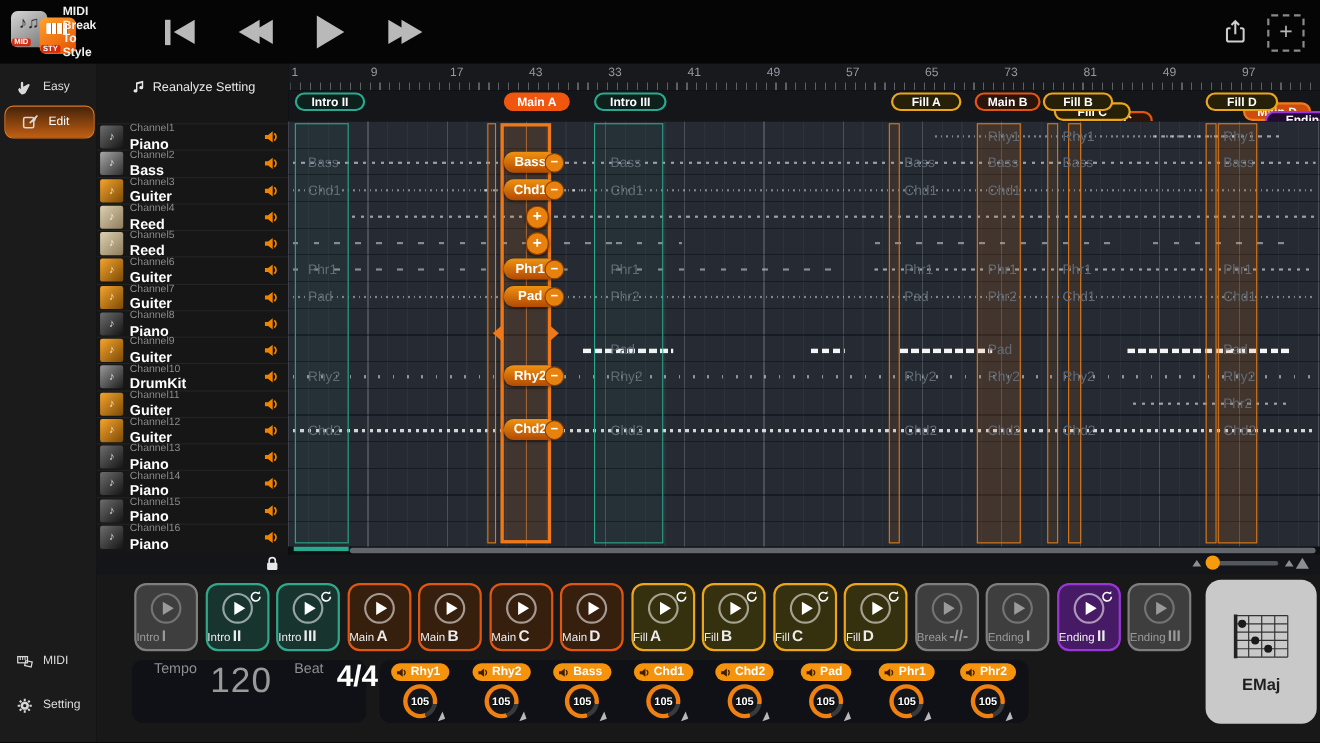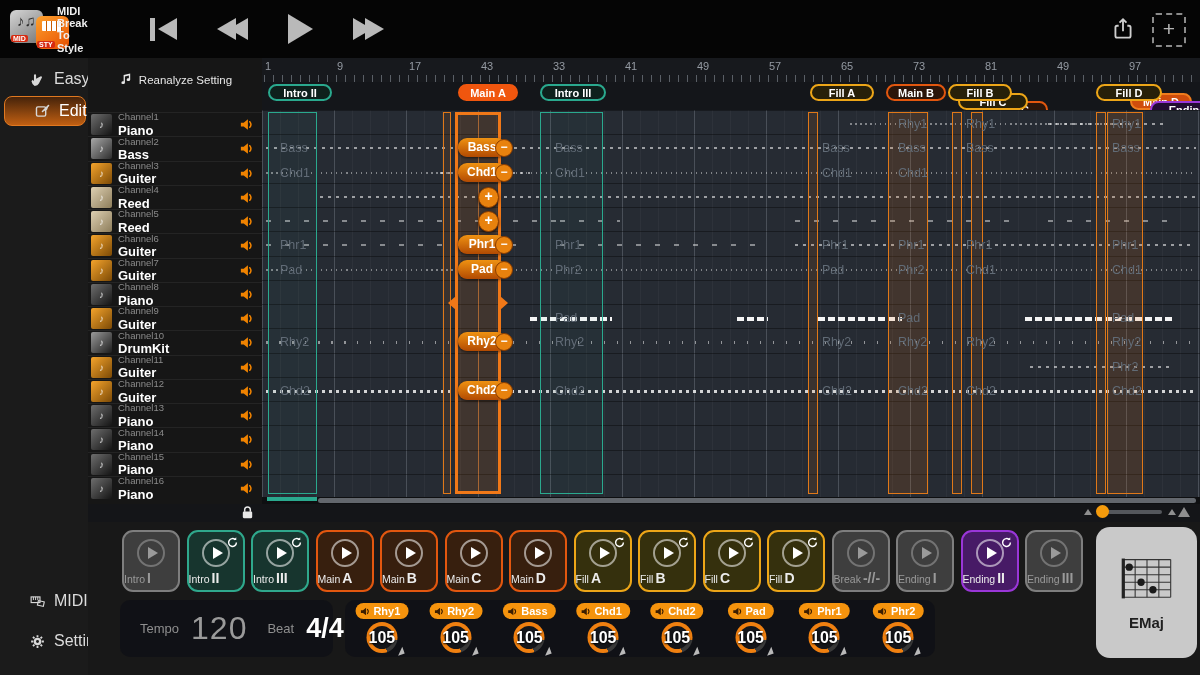--- a/index.html
+++ b/index.html
@@ -23,22 +23,22 @@
   .tri-l{width:0;height:0;border-top:11px solid transparent;border-bottom:11px solid transparent;border-right:19px solid #b9b9b9;}
   .tri-big{border-top-width:15px;border-bottom-width:15px;border-left-width:25px;}
   .tbar{width:5px;height:23px;background:#b9b9b9;margin-right:3px;}
   #song-title{position:absolute;left:50%;top:50%;transform:translate(-50%,-50%);font-size:21px;font-weight:600;color:#f2f2f2;white-space:nowrap;}
   #share-btn{position:absolute;left:1110px;top:16px;color:#cfcfcf;}
   #add-btn{position:absolute;left:1152px;top:13px;width:30px;height:30px;border:2px dashed #8a8a8a;border-radius:4px;
            color:#b5b5b5;font-size:21px;line-height:27px;text-align:center;}
 
   
   #sidebar{position:absolute;left:0;top:58px;width:88px;height:617px;background:#1b1b1b;border-right:1px solid #000;}
-  .side-item{position:absolute;left:0;width:88px;height:30px;display:flex;align-items:center;gap:8px;padding-left:29px;box-sizing:border-box;
-             color:#dcdcdc;font-size:16px;}
+  .side-item{position:absolute;left:0;width:88px;height:30px;display:flex;align-items:center;gap:8px;padding-left:14px;box-sizing:border-box;
+             color:#dcdcdc;font-size:11px;}
   #side-edit{left:4px;width:82px;border-radius:8px;background:linear-gradient(180deg,#46230a,#c05f12);border:1px solid #e07820;color:#fff;}
   .side-ic{width:17px;height:17px;flex:0 0 auto;color:#d8d8d8;}
 
   
   #chpanel{position:absolute;left:88px;top:58px;width:174px;height:464px;background:#161616;border-right:1px solid #000;}
   #reanalyze{position:absolute;left:0;top:14px;width:174px;display:flex;justify-content:center;align-items:center;gap:6px;
              color:#e6e6e6;font-size:11.5px;}
   #channel-list{position:absolute;left:0;top:54px;width:174px;}
   .ch-row{position:relative;height:24.25px;border-top:1px solid #242424;display:flex;align-items:center;box-sizing:border-box;}
   .thumb{width:21px;height:21px;border-radius:2px;margin-left:3px;flex:0 0 auto;display:flex;align-items:center;justify-content:center;
@@ -123,33 +123,33 @@
   .play-c i{position:absolute;left:9px;top:6px;width:0;height:0;border-top:6px solid transparent;border-bottom:6px solid transparent;
             border-left:10px solid #fff;}
   .sb-gray .play-c{border-color:rgba(255,255,255,.28);}
   .sb-gray .play-c i{border-left-color:#9a9a9a;}
   .sb-lbl{position:absolute;left:0;right:0;bottom:4px;white-space:nowrap;color:#ececec;font-size:10.5px;}
   .sb-lbl b{font-size:14px;font-weight:bold;margin-left:2px;}
   .sb-gray .sb-lbl{color:#9a9a9a;}
   .sb-refresh{position:absolute;right:4px;top:4px;width:13px;height:13px;color:#fff;}
 
   .card{position:absolute;background:#101116;border-radius:10px;}
-  #tempo-card{left:32px;top:78px;width:213px;height:57px;display:flex;align-items:center;gap:12px;padding-left:20px;box-sizing:border-box;}
+  #tempo-card{left:32px;top:78px;width:213px;height:57px;display:flex;align-items:flex-start;gap:12px;padding-left:20px;box-sizing:border-box;}
   .dimlbl{font-size:13px;color:#8f8f8f;}
   #tempo-val{font-size:32px;color:#9a9a9a;letter-spacing:1px;}
   #beat-val{font-size:27px;color:#fff;font-weight:bold;}
   #mixer-card{left:257px;top:78px;width:590px;height:57px;display:flex;justify-content:space-around;align-items:center;}
   .knobgrp{position:relative;width:70px;height:53px;}
   .kpill{position:absolute;left:50%;top:1px;transform:translateX(-50%);height:16px;border-radius:8px;background:#f5930d;
          color:#fff;font-size:11px;font-weight:bold;line-height:16px;padding:0 8px 0 4px;display:flex;align-items:center;gap:3px;}
   .kpill svg{width:11px;height:11px;color:#3c1e00;}
   .knob{position:absolute;left:50%;top:20px;transform:translateX(-50%);width:31px;height:31px;border-radius:50%;
         background:conic-gradient(from 160deg,#f08010 0 300deg,#3a3a3a 300deg 360deg);}
   .knob::after{content:"";position:absolute;left:4px;top:4px;right:4px;bottom:4px;border-radius:50%;background:#15161a;}
-  .kval{position:absolute;left:50%;top:50%;transform:translate(-50%,-50%);z-index:2;font-size:16px;font-weight:bold;color:#fff;
+  .kval{position:absolute;left:50%;top:50%;transform:translate(-50%,-50%);z-index:2;font-size:10px;font-weight:bold;color:#fff;
         text-shadow:0 1px 2px #000;}
   .kwedge{position:absolute;right:-5px;bottom:-2px;width:0;height:0;border-left:7px solid transparent;border-top:7px solid transparent;
           border-bottom:7px solid #b9b9b9;transform:rotate(-20deg);z-index:3;}
   #key-card{left:857px;top:78px;width:140px;height:57px;background:#0a0b0e;display:flex;align-items:center;gap:14px;padding-left:16px;box-sizing:border-box;}
   #key-lbl{font-size:12.5px;color:#9a9a9a;line-height:16px;}
   #key-val{font-size:27px;color:#fff;}
   #chord-card{position:absolute;left:1008px;top:5px;width:101px;height:131px;border-radius:14px;background:#c9c9c9;
               display:flex;flex-direction:column;align-items:center;justify-content:center;gap:10px;}
   #chord-name{font-size:15px;font-weight:bold;color:#1f1f1f;}
 </style>

